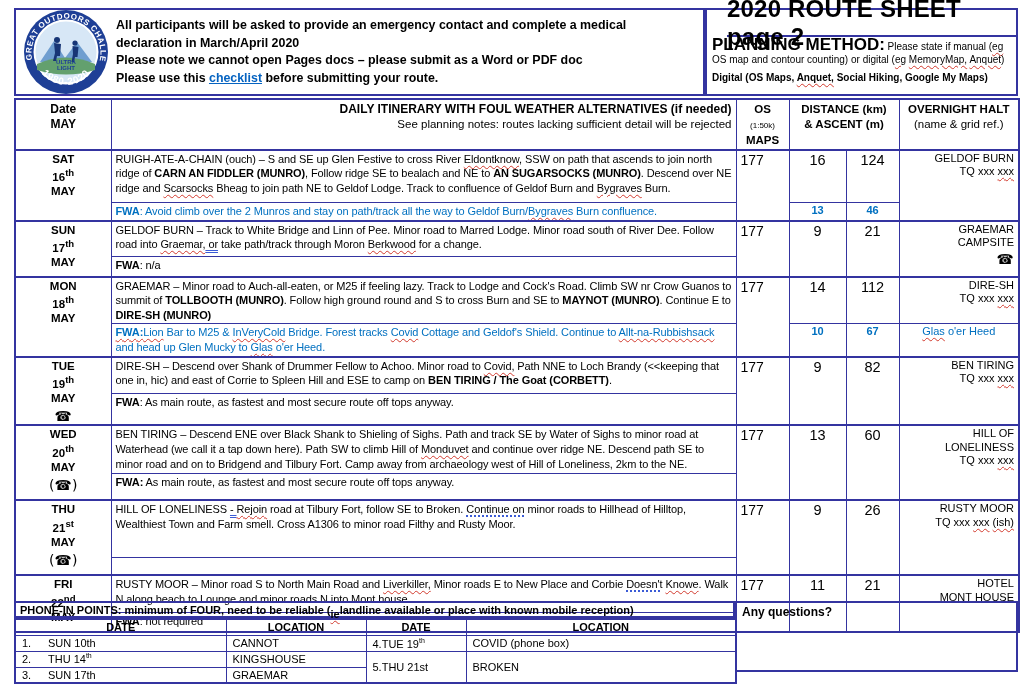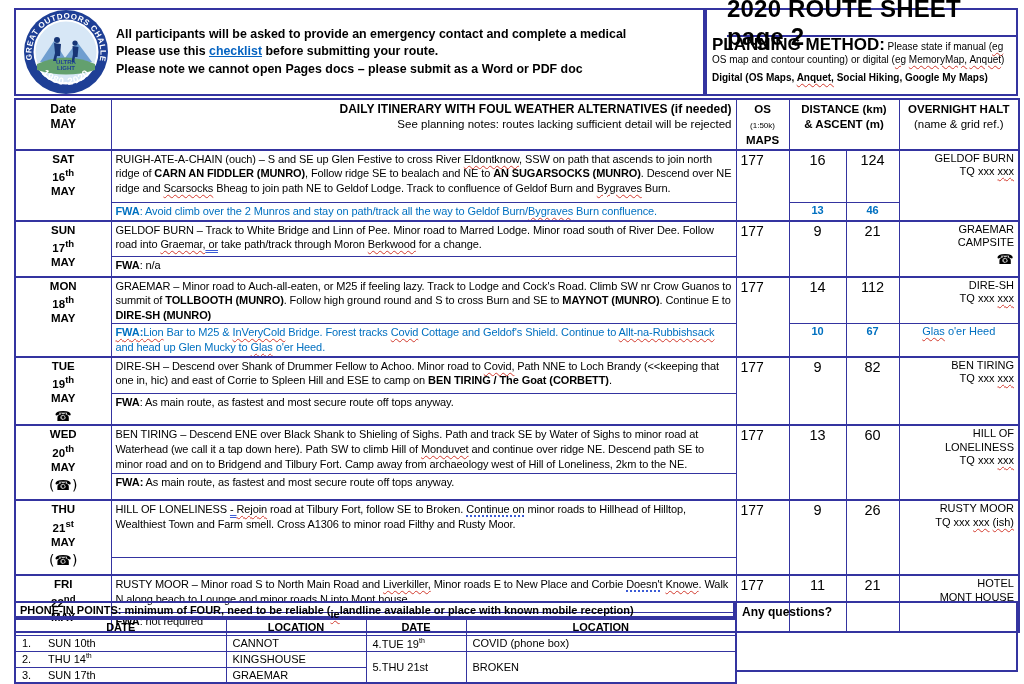--- a/index.html
+++ b/index.html
@@ -93,22 +93,23 @@
           <textPath href="#arcT" startOffset="50%" text-anchor="middle">THE GREAT OUTDOORS CHALLENGE</textPath>
         </text>
         <path id="arcB" d="M 13 54 A 31.5 31.5 0 0 0 73 54" fill="none"></path>
         <text font-size="10" font-weight="bold" fill="#ffffff" letter-spacing="0.8" font-family="Liberation Sans, sans-serif">
           <textPath href="#arcB" startOffset="50%" text-anchor="middle">1980-2020</textPath>
         </text>
       </svg>
     </div>
     <div class="notice">
       <div>All participants will be asked to provide an emergency contact and complete a medical</div>
+      <div>declaration in March/April 2020</div>
+      <div>Please note we cannot open Pages docs – please submit as a Word or PDF doc</div>
       <div><span>Please use this </span><span class="link">checklist</span><span> before submitting your route.</span></div>
-      <div>Please note we cannot open Pages docs – please submit as a Word or PDF doc</div>
     </div>
   </div>
 
   <div class="abs hdr-right">
     <div class="title-bar">2020 ROUTE SHEET page 2</div>
     <div class="planning">
       <div><span class="pm-big">PLANNING METHOD:</span><span> Please state if manual (</span><span class="sq-red">eg</span><span> OS map and contour counting) or digital (</span><span class="sq-red">eg</span><span> </span><span class="sq-red">MemoryMap,</span><span> </span><span class="sq-red">Anquet</span><span>)</span></div>
       <div class="pm-gap"></div>
       <div><span class="b">Digital (OS Maps, </span><span class="b sq-red">Anquet,</span><span class="b"> Social Hiking, Google My Maps)</span></div>
     </div>

